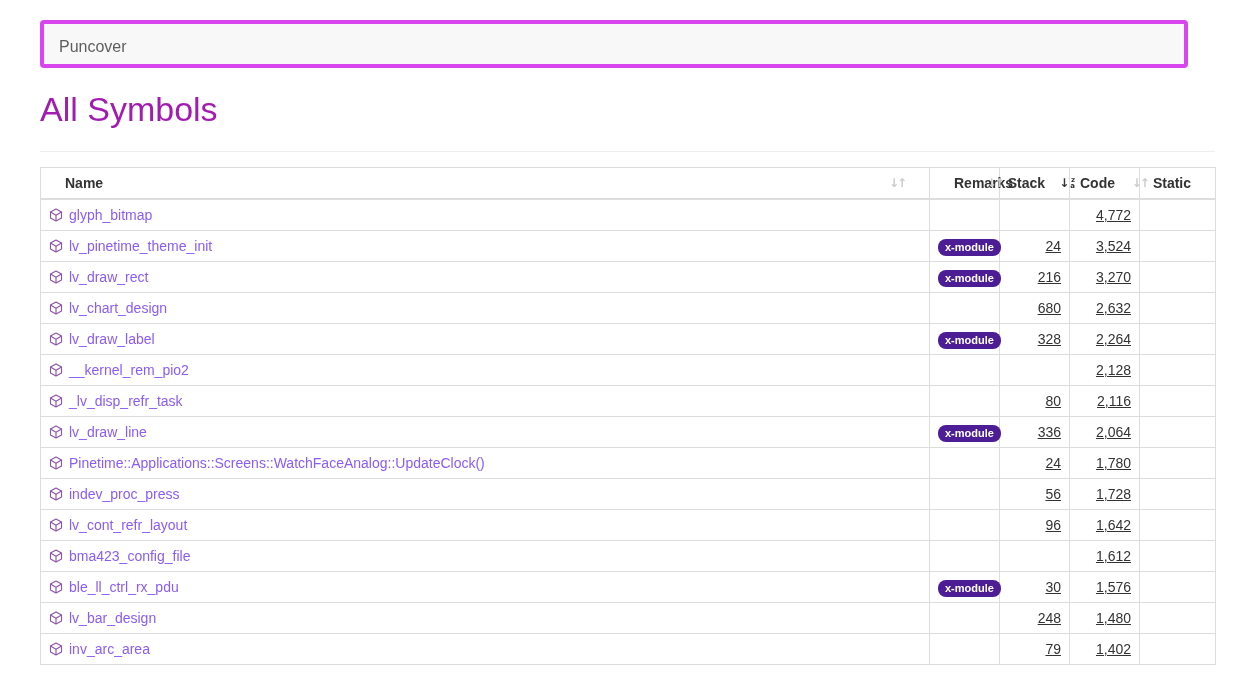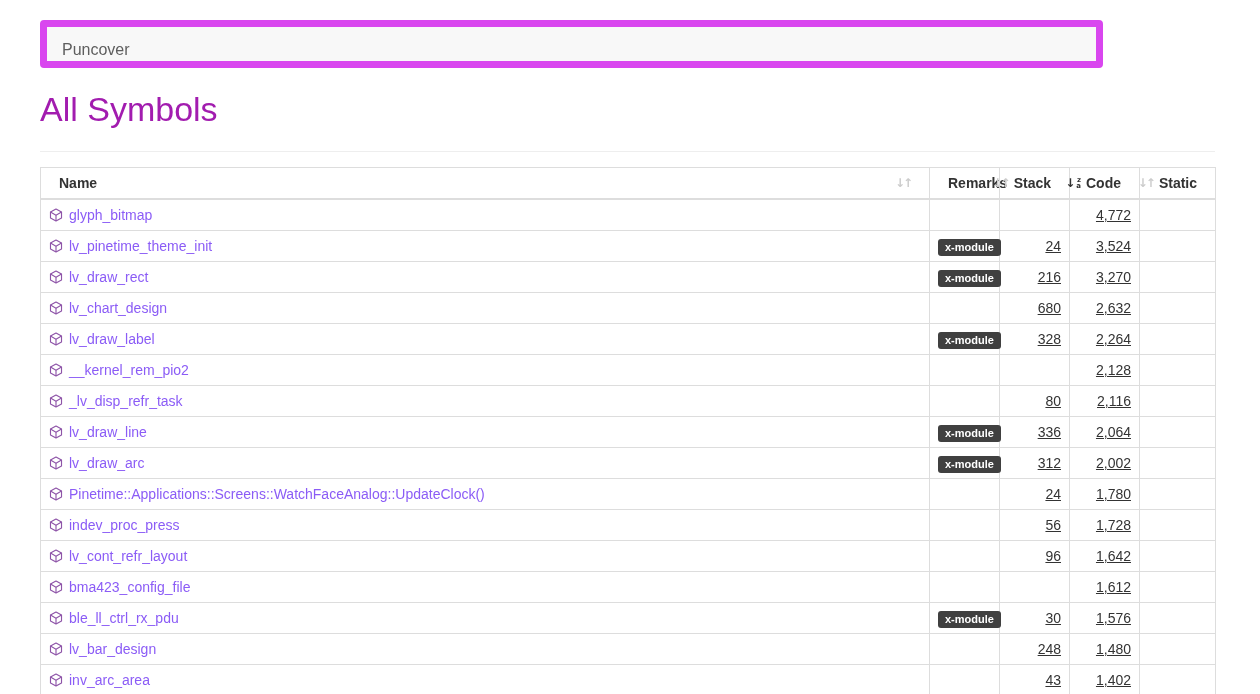--- a/index.html
+++ b/index.html
@@ -6,23 +6,23 @@
   html, body { margin: 0; padding: 0; }
   body {
     width: 1260px; height: 694px; overflow: hidden;
     background: #ffffff; color: #333;
     font-family: "Liberation Sans", sans-serif;
   }
   .container { padding: 20px 0 0 40px; }
 
   
   .navbar {
-    width: 1063px; height: 48px;
+    width: 1148px; height: 48px;
     background: #f8f8f8;
-    border: 7px solid #d946ef;
+    border: 4px solid #d946ef;
     border-radius: 4px;
   }
   .navbar-brand {
     display: inline-block; line-height: 46px; padding: 0 15px;
     font-size: 16px; color: #5e5e5e; text-decoration: none;
   }
 
   
   h1.page-title {
     margin: 22px 0 0 0;
@@ -34,21 +34,21 @@
     margin: 23px 0 15px 0; width: 1175px;
   }
 
   
   table.symbols {
     border-collapse: collapse; width: 1175px;
     font-size: 14px; table-layout: fixed;
   }
   th, td { border: 1px solid #ddd; }
   thead th {
-    padding: 7px 18px; text-align: left; font-weight: bold; color: #333;
+    padding: 7px 24px; text-align: left; font-weight: bold; color: #333;
     border-bottom-width: 2px; cursor: pointer; white-space: nowrap;
   }
   tbody td { padding: 5px 8px; height: 30px; line-height: 20px; vertical-align: middle; white-space: nowrap; }
 
   th.num-col { text-align: right; }
   td.num-cell { text-align: right; color: #333; text-decoration: underline; }
   td.remarks-cell { text-align: center; }
 
   .th-flex { display: flex; align-items: center; justify-content: space-between; }
   .th-right { display: flex; align-items: center; justify-content: flex-end; gap: 5px; }
@@ -63,23 +63,23 @@
     display: inline-flex; flex-direction: column;
     font-size: 7px; line-height: 6px; font-weight: bold; margin-left: 1px;
   }
 
   .name-cell a.symbol-link {
     color: #8b5cf6; text-decoration: none; font-size: 14px;
   }
   .cube { vertical-align: -2px; margin-right: 6px; }
 
   .badge-xmodule {
-    display: inline-block; background: #404040; color: #fff;
+    display: inline-block; background: #4c1d95; color: #fff;
     font-size: 11px; font-weight: bold; line-height: 1;
-    padding: 3px 7px; border-radius: 3px;
+    padding: 3px 7px; border-radius: 8px;
   }
 </style>
 </head>
 <body>
 
 <div class="container">
 
   <nav class="navbar">
     <a class="navbar-brand" href="#">Puncover</a>
   </nav>
@@ -217,31 +217,20 @@
           <td class="remarks-cell"><span class="badge-xmodule">x-module</span></td>
           <td class="num-cell">336</td>
           <td class="num-cell">2,064</td>
           <td class="num-cell"></td>
         </tr>
         <tr>
           <td class="name-cell"><svg class="cube" width="14" height="14" viewBox="0 0 16 16" fill="none" stroke="#8e54a8" stroke-width="1.3" stroke-linejoin="round">
     <path d="M8 1.2 L14.3 4.7 L14.3 11.3 L8 14.8 L1.7 11.3 L1.7 4.7 Z"></path>
     <path d="M1.7 4.7 L8 8.2 L14.3 4.7"></path>
     <path d="M8 8.2 L8 14.8"></path>
-  </svg><a href="#" class="symbol-link">lv_draw_arc</a></td>
-          <td class="remarks-cell"><span class="badge-xmodule">x-module</span></td>
-          <td class="num-cell">312</td>
-          <td class="num-cell">2,002</td>
-          <td class="num-cell"></td>
-        </tr>
-        <tr>
-          <td class="name-cell"><svg class="cube" width="14" height="14" viewBox="0 0 16 16" fill="none" stroke="#8e54a8" stroke-width="1.3" stroke-linejoin="round">
-    <path d="M8 1.2 L14.3 4.7 L14.3 11.3 L8 14.8 L1.7 11.3 L1.7 4.7 Z"></path>
-    <path d="M1.7 4.7 L8 8.2 L14.3 4.7"></path>
-    <path d="M8 8.2 L8 14.8"></path>
   </svg><a href="#" class="symbol-link">Pinetime::Applications::Screens::WatchFaceAnalog::UpdateClock()</a></td>
           <td class="remarks-cell"></td>
           <td class="num-cell">24</td>
           <td class="num-cell">1,780</td>
           <td class="num-cell"></td>
         </tr>
         <tr>
           <td class="name-cell"><svg class="cube" width="14" height="14" viewBox="0 0 16 16" fill="none" stroke="#8e54a8" stroke-width="1.3" stroke-linejoin="round">
     <path d="M8 1.2 L14.3 4.7 L14.3 11.3 L8 14.8 L1.7 11.3 L1.7 4.7 Z"></path>
     <path d="M1.7 4.7 L8 8.2 L14.3 4.7"></path>
@@ -296,20 +285,20 @@
           <td class="num-cell">1,480</td>
           <td class="num-cell"></td>
         </tr>
         <tr>
           <td class="name-cell"><svg class="cube" width="14" height="14" viewBox="0 0 16 16" fill="none" stroke="#8e54a8" stroke-width="1.3" stroke-linejoin="round">
     <path d="M8 1.2 L14.3 4.7 L14.3 11.3 L8 14.8 L1.7 11.3 L1.7 4.7 Z"></path>
     <path d="M1.7 4.7 L8 8.2 L14.3 4.7"></path>
     <path d="M8 8.2 L8 14.8"></path>
   </svg><a href="#" class="symbol-link">inv_arc_area</a></td>
           <td class="remarks-cell"></td>
-          <td class="num-cell">43</td>
+          <td class="num-cell">79</td>
           <td class="num-cell">1,402</td>
           <td class="num-cell"></td>
         </tr>
       </tbody>
   </table>
 
 </div>
 
 </body></html>

